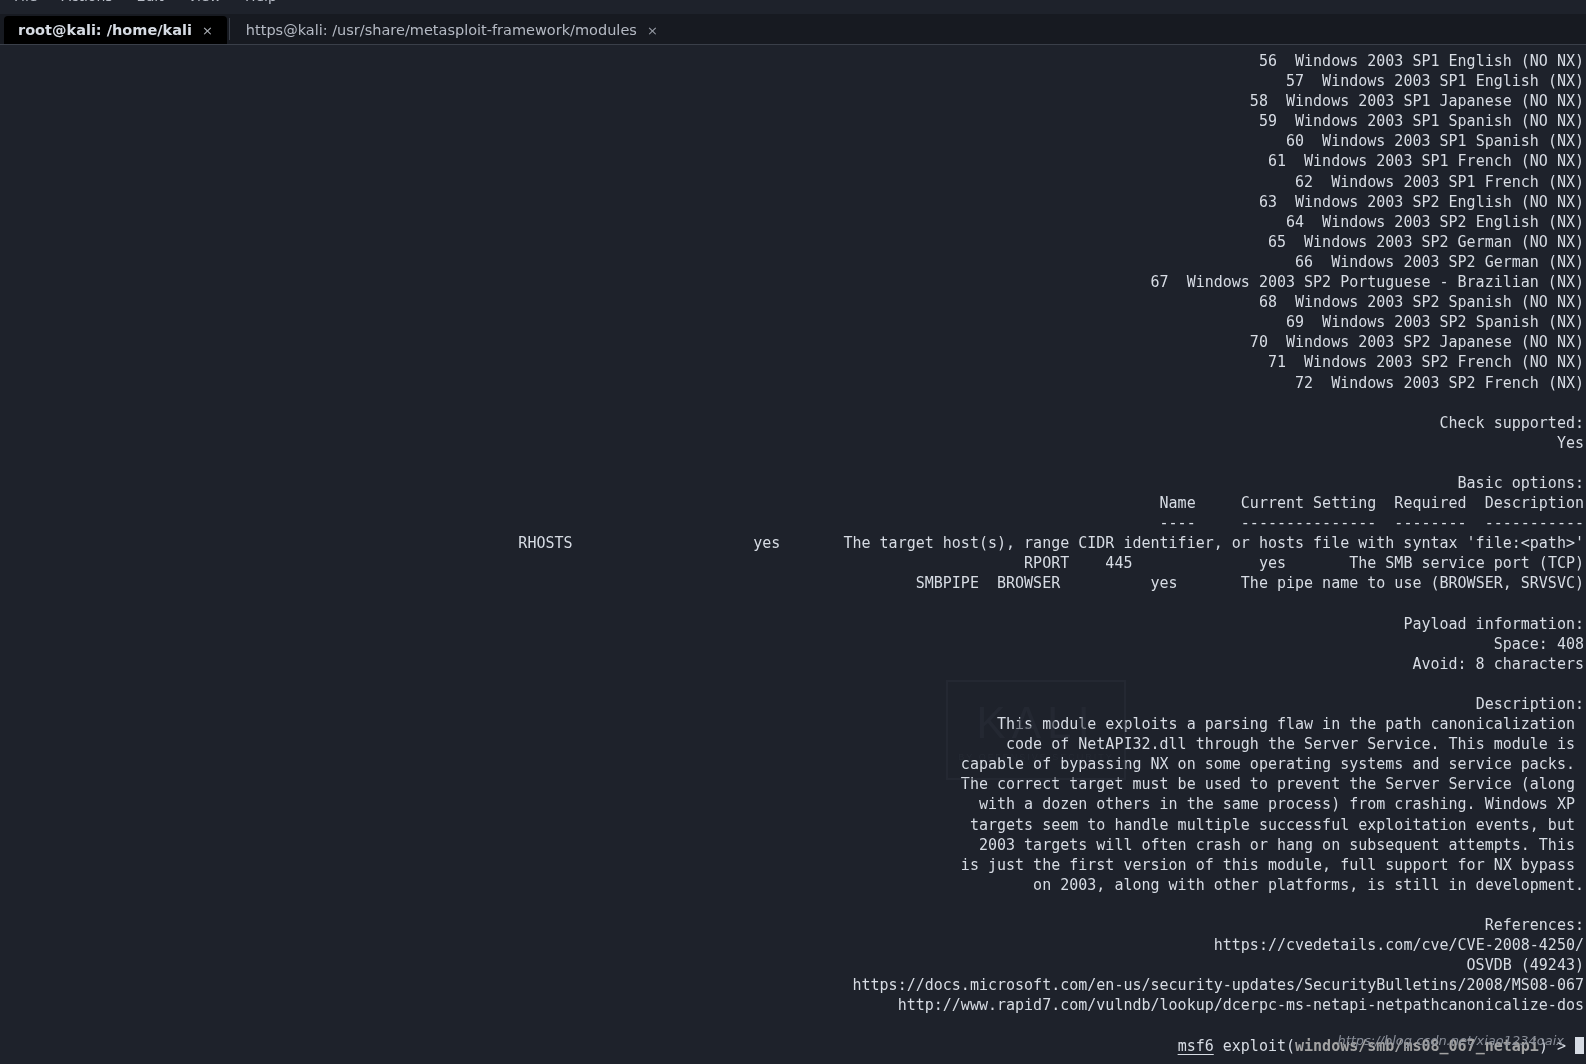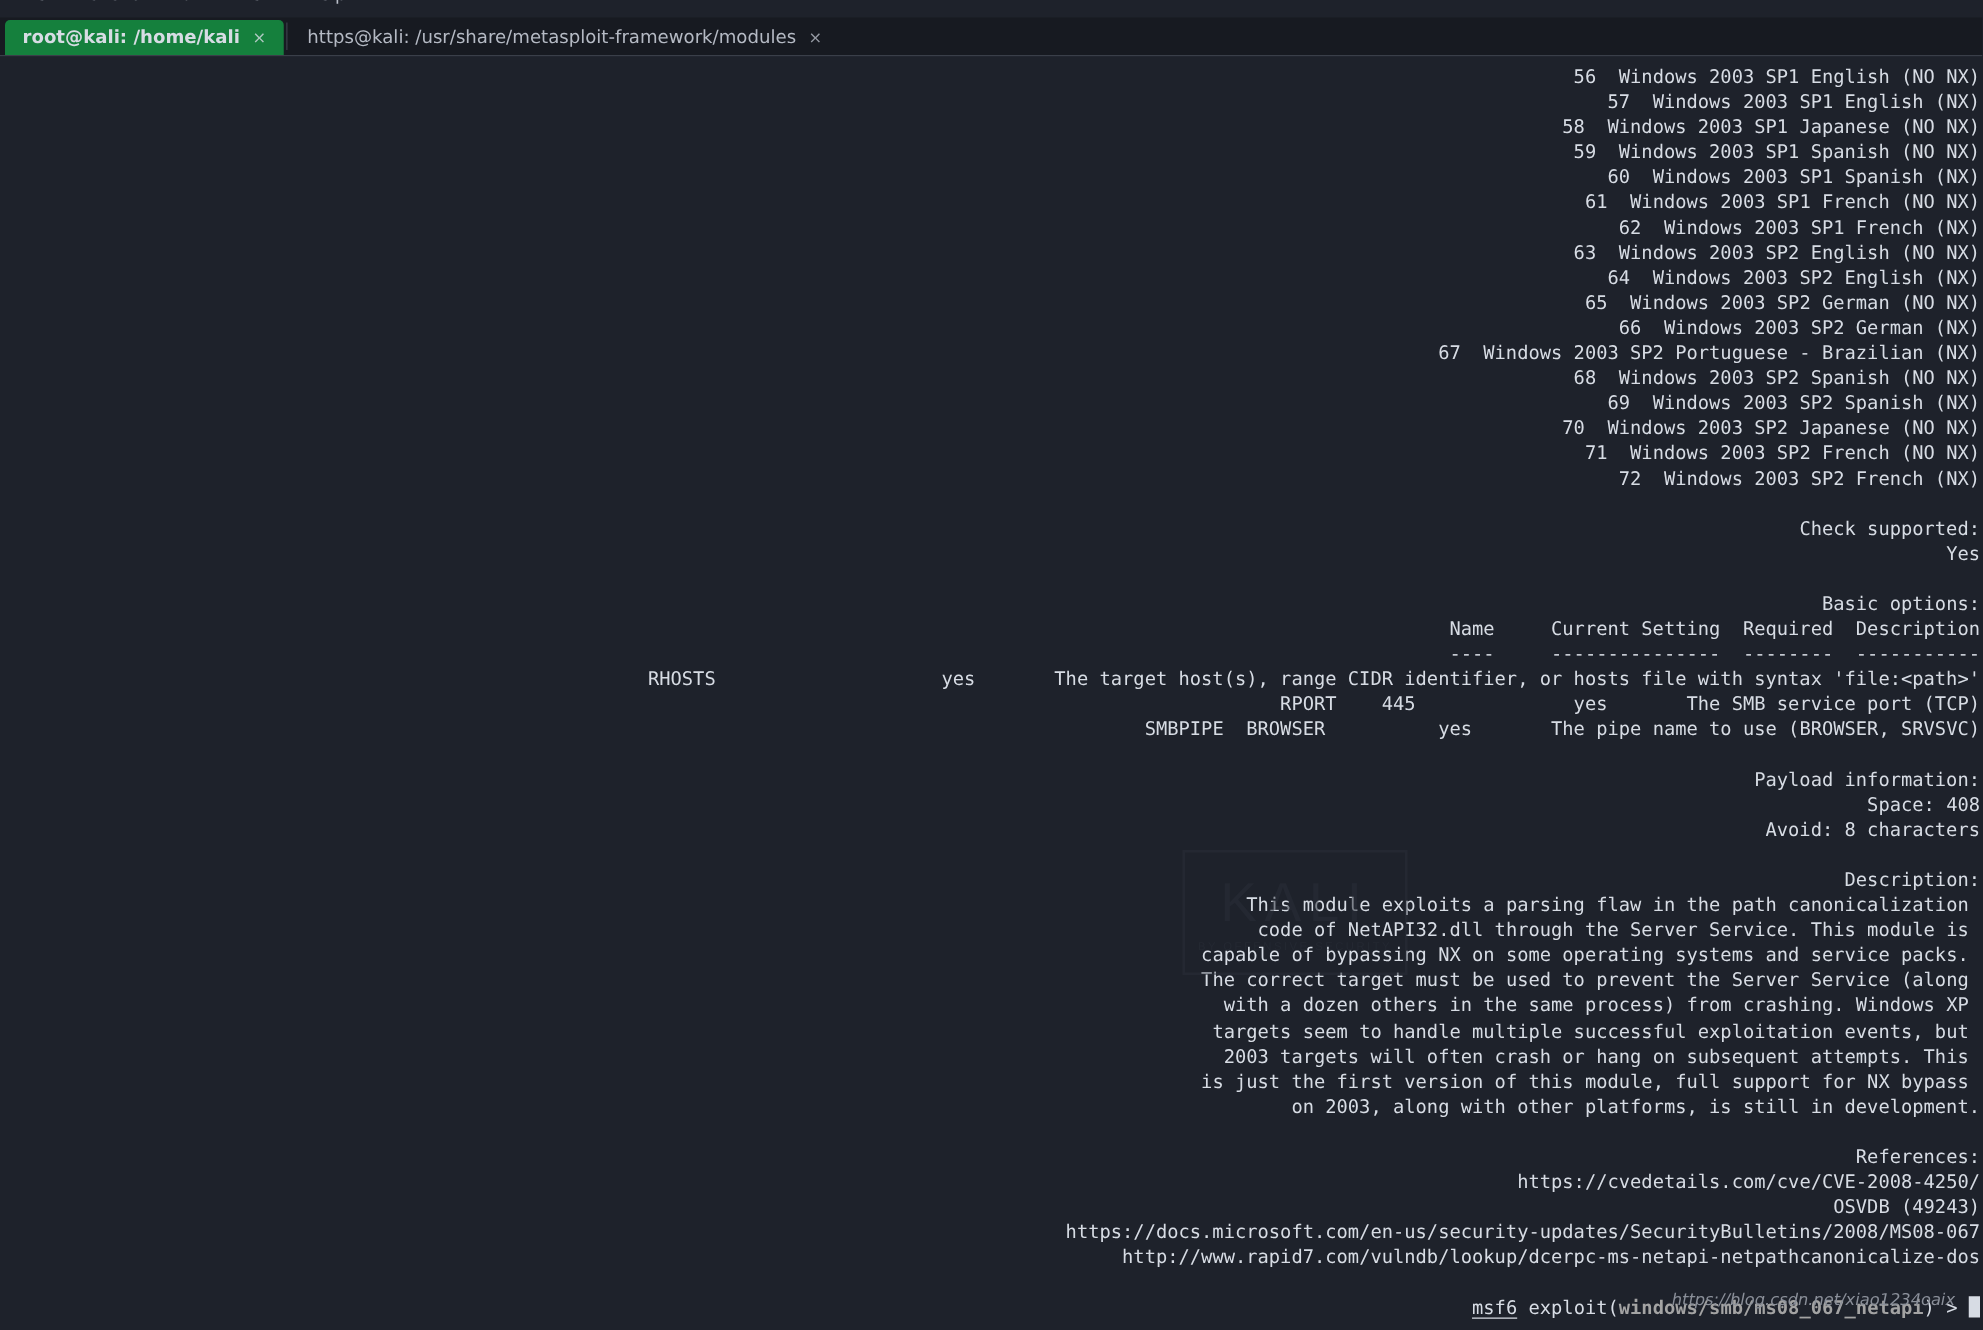--- a/index.html
+++ b/index.html
@@ -1,21 +1,21 @@
 <!DOCTYPE html>
 <html><head>
 <meta charset="utf-8">
 <style>
   * { margin:0; padding:0; box-sizing:border-box; }
   html,body { width:1586px; height:1064px; background:#1e222b; font-family:"DejaVu Sans Mono","Menlo","Consolas",monospace; font-size:15px; color:#d7dce4; overflow:hidden; }
   .menubar { display:flex; gap:24px; padding:0 14px; height:12px; align-items:flex-start; color:#b9bec8; font-family:"DejaVu Sans",sans-serif; font-size:14px; overflow:hidden;}
   .menubar span{position:relative; top:-12px;}
   .tabbar { display:flex; align-items:flex-end; padding:0 0 0 4px; height:30px; margin-top:2px; }
   .tab { display:flex; align-items:center; gap:10px; padding:6px 14px 6px 14px; font-family:"DejaVu Sans",sans-serif; font-size:14.5px; color:#d7dce4; position:relative; cursor:pointer;}
-  .tab.active { background:#15803d; border-top-left-radius:4px; border-top-right-radius:4px;}
+  .tab.active { background:#000000; border-top-left-radius:4px; border-top-right-radius:4px;}
   .tab.inactive { color:#b5bac4; }
   .tab .close { font-size:13px; opacity:.8; }
   .tab-sep { width:1px; height:22px; background:#3a3f49; margin:0 2px; align-self:center;}
   .tabline { height:1px; background:#3a3f49; width:100%; }
   .term { padding:6px 2px 2px 2px; white-space:pre; line-height:20.1px; letter-spacing:0px;text-align:right;}
   .msf6{ text-decoration:underline; text-underline-offset:3px;}
   .exploit-path{ color:#a3a3a3; font-weight:bold;}
   .cursor{ display:inline-block; width:9px; height:17px; background:#d7dce4; vertical-align:-3px;}
   .watermark{ position:absolute; right:22px; bottom:16px; font-family:"DejaVu Sans",sans-serif; font-size:13px; color:#8a8f99;font-style:italic;}
   .kali-logo{ position:absolute; right:460px; top:680px; width:180px; height:100px; border:2px solid #2a2f39; color:#2a2f39; font-family:sans-serif; display:flex; flex-direction:column; align-items:center; justify-content:center; opacity:.5; pointer-events:none;}

